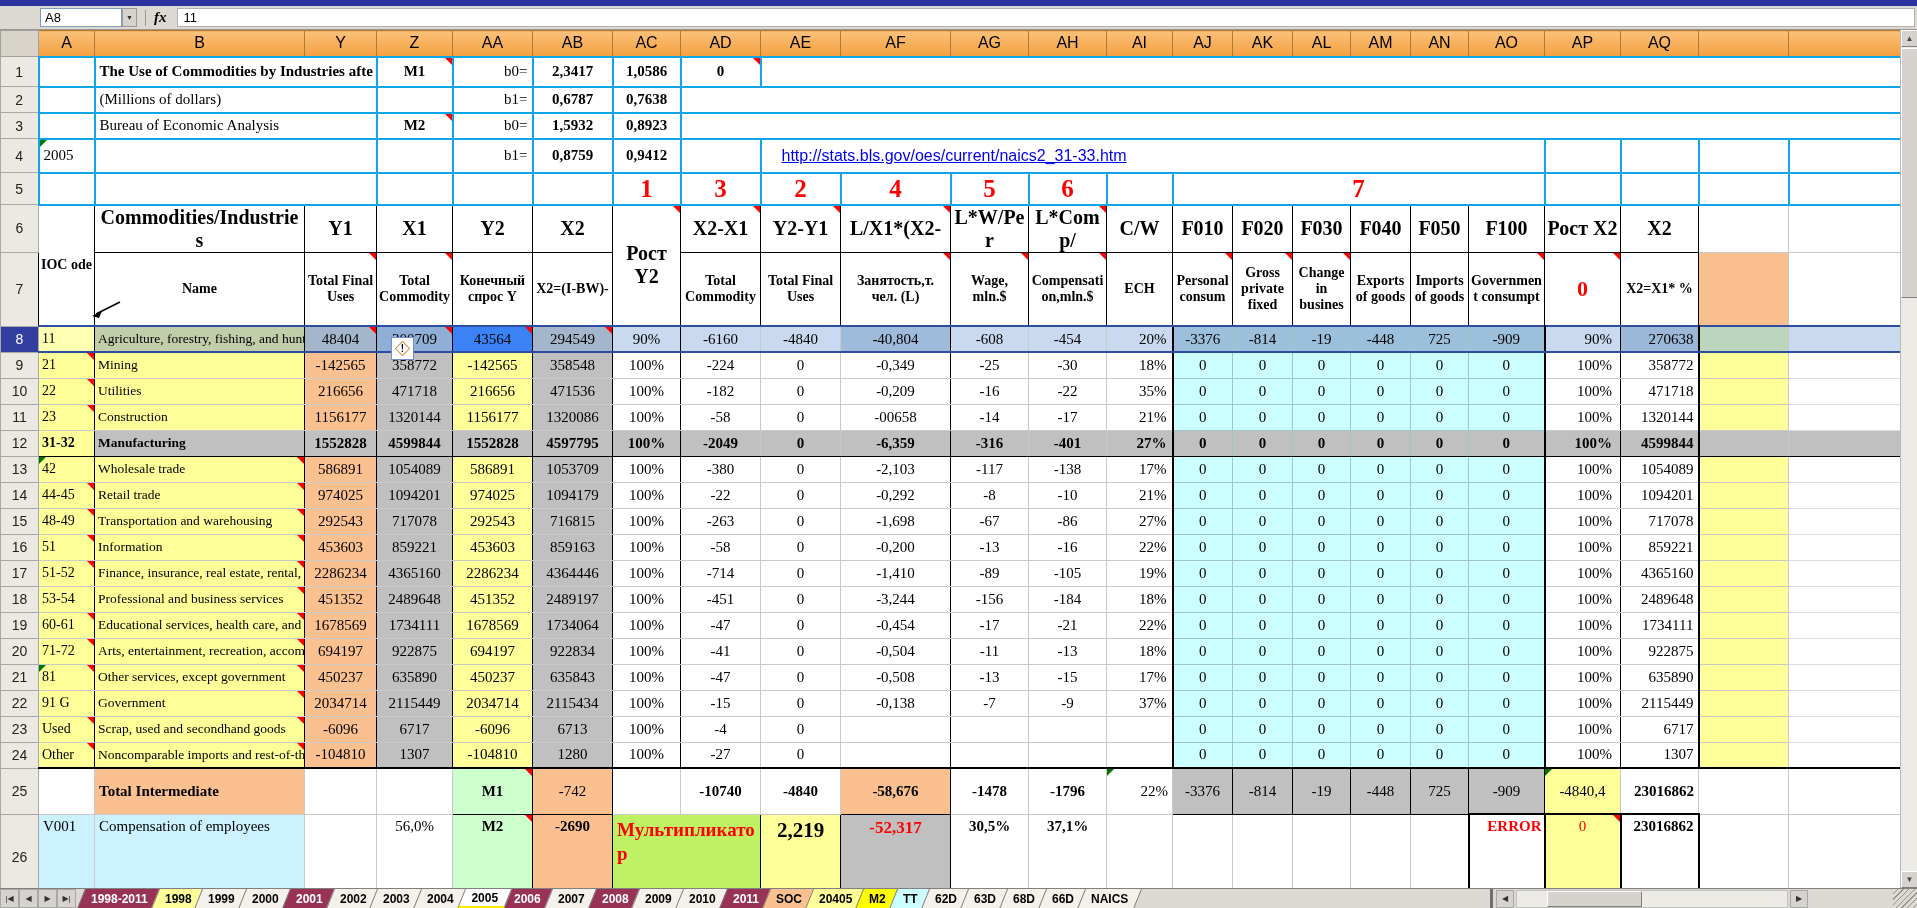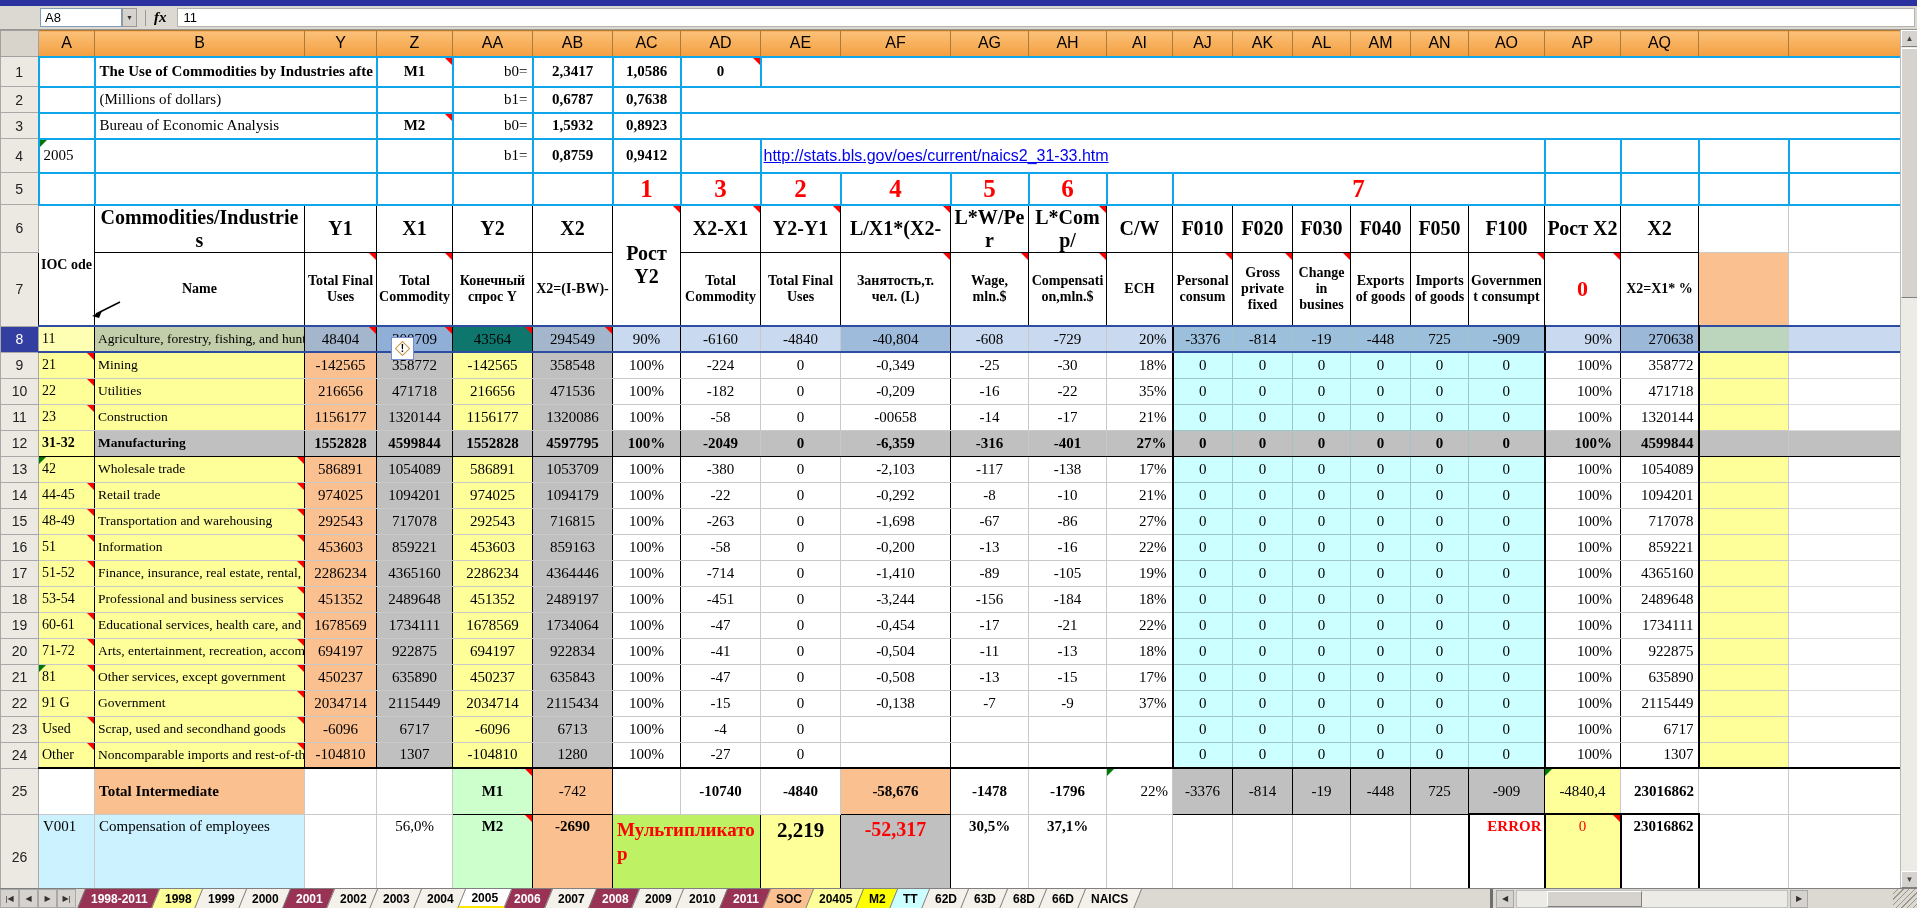--- a/index.html
+++ b/index.html
@@ -65,36 +65,36 @@
 td.cas{background:#fff;border:1px solid #DCDCDC}
 
 tr.mfg td{background:#C0C0C0;color:#000000;font-weight:bold;border-top:1px solid #000;border-bottom:1px solid #000}
 tr.mfg td.ca{background:#FFFF99}
 
 tr.sel td{background:#C9DAF0;border-top:2px solid #2F4DA0;border-bottom:2px solid #2F4DA0}
 tr.sel td.ca{background:#FFFFB3}
 tr.sel td.cb{background:#C2CDA9}
 tr.sel td.cy,tr.sel td.cab{background:#A4B6CB}
 tr.sel td.cz{background:#8FAFD6}
-tr.sel td.caa{background:#0f766e}
+tr.sel td.caa{background:#3b82f6}
 tr.sel td.caf{background:#9FBBDC}
 tr.sel td.cf{background:#9CC0DC}
 tr.sel td.caq{background:#9CB8D8}
 tr.sel td.car{background:#BCD6BE}
 
 tr.total td{border-top:2px solid #000}
 tr.total td.gr{background:#C0C0C0;border-color:#000}
 
 tr.comp td{vertical-align:top;padding-top:3px}
 .mult{font-size:19px;font-weight:bold;color:#FF0000;text-align:left;white-space:normal;word-break:break-word;line-height:1.3;background:#bef264;border:1px solid #000;padding-left:4px}
 .bigval{font-size:21px;font-weight:bold;background:#FFFF99;border:1px solid #000}
-.l2val{font-size:20px;font-weight:bold;color:#FF0000;background:#C0C0C0;border:1px solid #000}
+.l2val{font-size:17px;font-weight:bold;color:#FF0000;background:#C0C0C0;border:1px solid #000}
 .err{color:#FF0000;font-weight:bold;text-align:right;border:2px solid #000}
 
-.linkc{text-align:left;padding-left:2px}
+.linkc{text-align:left;padding-left:20px}
 .linkc span{color:#0000EE;text-decoration:underline;font-family:"Liberation Sans",sans-serif;font-size:16px}
 
 .tooltip{position:absolute;left:118px;top:300px;width:272px;height:150px;background:#FFFFE1;border:1px solid #000;box-shadow:5px 5px 0 #000;padding:5px 10px;font-family:"Liberation Sans",sans-serif;font-size:18px;line-height:1.35;z-index:30;text-align:left}
 .tooltip .tt-title{font-weight:bold}
 .tt-arrow{position:absolute;left:86px;top:294px;z-index:31}
 .smarttag{position:absolute;left:391px;top:337px;width:23px;height:23px;background:#fff;border:1px solid #7A8BD0;z-index:32;display:flex;align-items:center;justify-content:center}
 .smarttag .dia{width:11px;height:11px;border:1.5px solid #C89648;transform:rotate(45deg);position:relative}
 .smarttag .ex{position:absolute;font-size:10px;font-weight:bold;color:#000}
 
 .vscroll{position:absolute;right:0;top:30px;width:17px;height:858px;background:#EDEBE5;border-left:1px solid #B8B8B8}
@@ -312,21 +312,21 @@
           <td class="cb">Agriculture, forestry, fishing, and huntin</td>
           <td class="cy tr-red">48404</td>
           <td class="cz tr-red">300709</td>
           <td class="caa tr-red">43564</td>
           <td class="cab tr-red">294549</td>
           <td class="cac">90%</td>
           <td class="cad">-6160</td>
           <td class="cae">-4840</td>
           <td class="caf">-40,804</td>
           <td class="cag">-608</td>
-          <td class="cah">-729</td>
+          <td class="cah">-454</td>
           <td class="cai">20%</td>
           <td class="cf cfj">-3376</td>
           <td class="cf">-814</td>
           <td class="cf">-19</td>
           <td class="cf">-448</td>
           <td class="cf">725</td>
           <td class="cf cfo">-909</td>
           <td class="cap">90%</td>
           <td class="caq">270638</td>
           <td class="car"></td>

